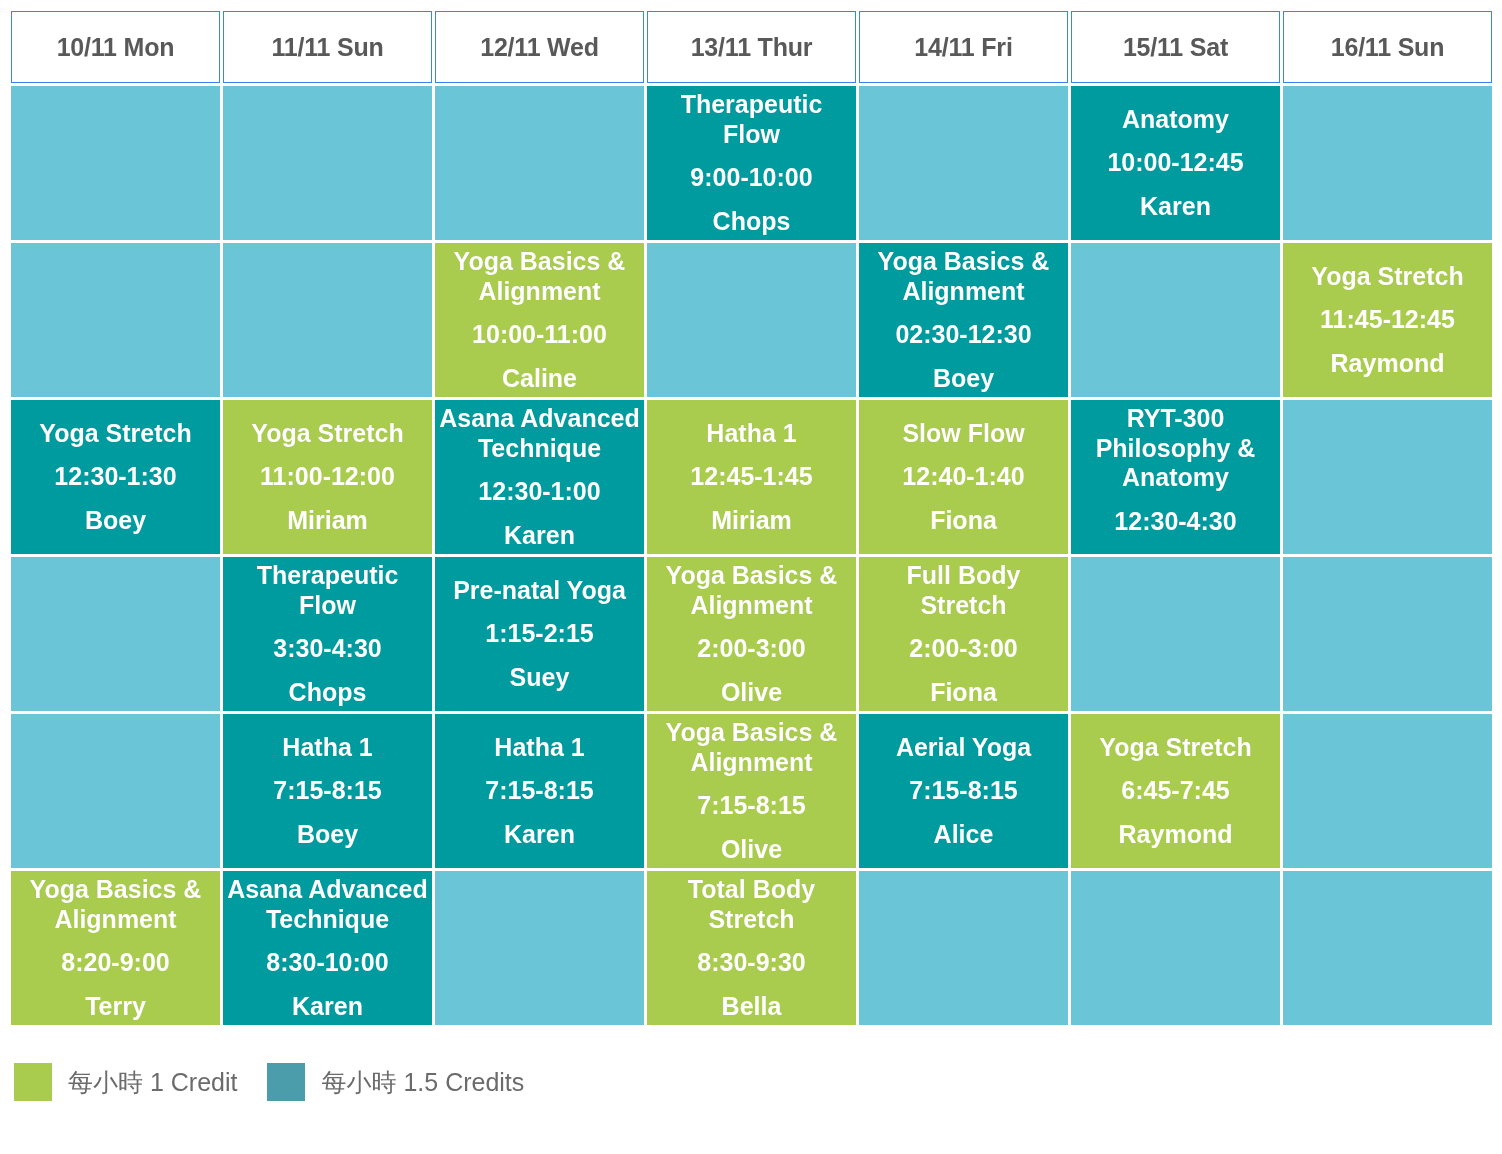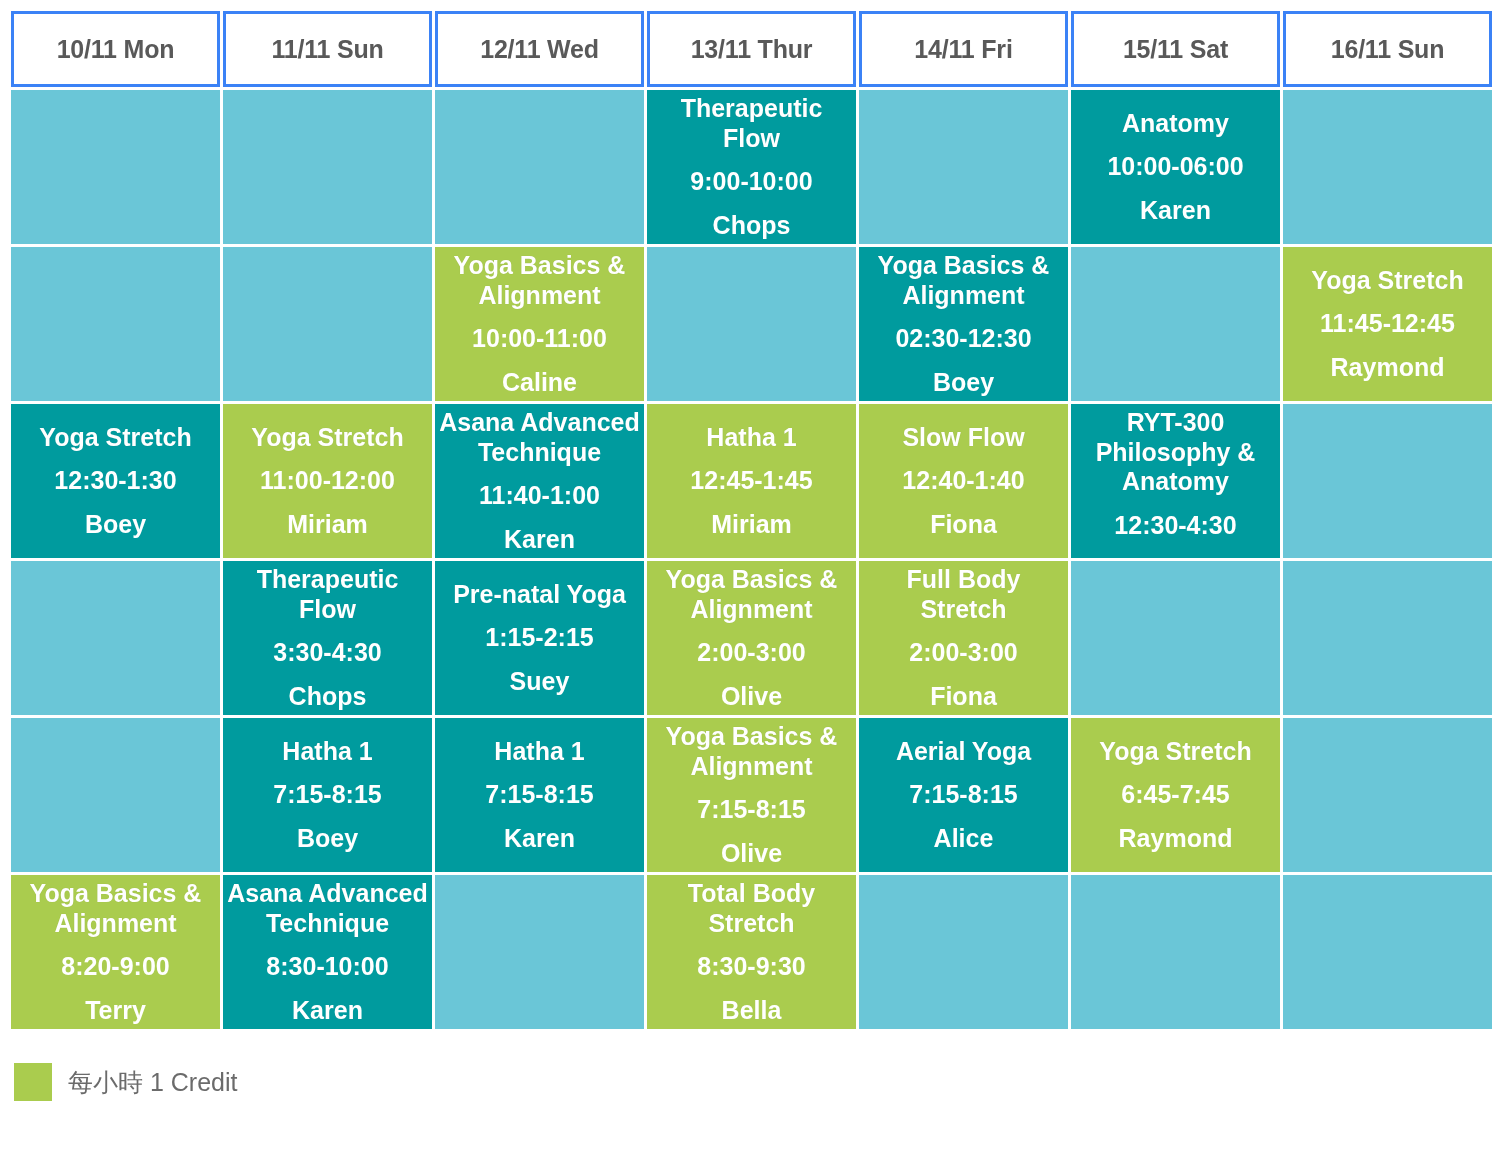--- a/index.html
+++ b/index.html
@@ -30,21 +30,21 @@
   }
 
   table.schedule th {
     background: #ffffff;
     color: #595959;
     font-size: 25px;
     font-weight: bold;
     height: 70px;
     vertical-align: middle;
     text-align: center;
-    border: 3px solid #3b82f6;
+    border: 1px solid #3b82f6;
     padding: 0;
     letter-spacing: -0.2px;
   }
 
   table.schedule td {
     height: 152px;
     vertical-align: middle;
     text-align: center;
     padding: 4px 3px;
     box-sizing: border-box;
@@ -138,21 +138,21 @@
             <div class="cell-inner">
               <div class="cls-name">Therapeutic Flow</div>
               <div class="cls-time">9:00-10:00</div>
               <div class="cls-teacher">Chops</div>
             </div>
           </td>
           <td class="empty"></td>
           <td class="credit-15">
             <div class="cell-inner">
               <div class="cls-name">Anatomy</div>
-              <div class="cls-time">10:00-06:00</div>
+              <div class="cls-time">10:00-12:45</div>
               <div class="cls-teacher">Karen</div>
             </div>
           </td>
           <td class="empty"></td>
         </tr>
         <tr>
           <td class="empty"></td>
           <td class="empty"></td>
           <td class="credit-1">
             <div class="cell-inner">
@@ -189,21 +189,21 @@
           <td class="credit-1">
             <div class="cell-inner">
               <div class="cls-name">Yoga Stretch</div>
               <div class="cls-time">11:00-12:00</div>
               <div class="cls-teacher">Miriam</div>
             </div>
           </td>
           <td class="credit-15">
             <div class="cell-inner">
               <div class="cls-name">Asana Advanced Technique</div>
-              <div class="cls-time">11:40-1:00</div>
+              <div class="cls-time">12:30-1:00</div>
               <div class="cls-teacher">Karen</div>
             </div>
           </td>
           <td class="credit-1">
             <div class="cell-inner">
               <div class="cls-name">Hatha 1</div>
               <div class="cls-time">12:45-1:45</div>
               <div class="cls-teacher">Miriam</div>
             </div>
           </td>
@@ -322,15 +322,19 @@
           <td class="empty"></td>
         </tr>
       </tbody>
   </table>
 
   <div id="legend">
       <div class="legend-item">
         <span class="legend-swatch green"></span>
         <span class="legend-label">每小時 1 Credit</span>
       </div>
+      <div class="legend-item">
+        <span class="legend-swatch teal"></span>
+        <span class="legend-label">每小時 1.5 Credits</span>
+      </div>
     </div>
 
 </div>
 
 </body></html>

